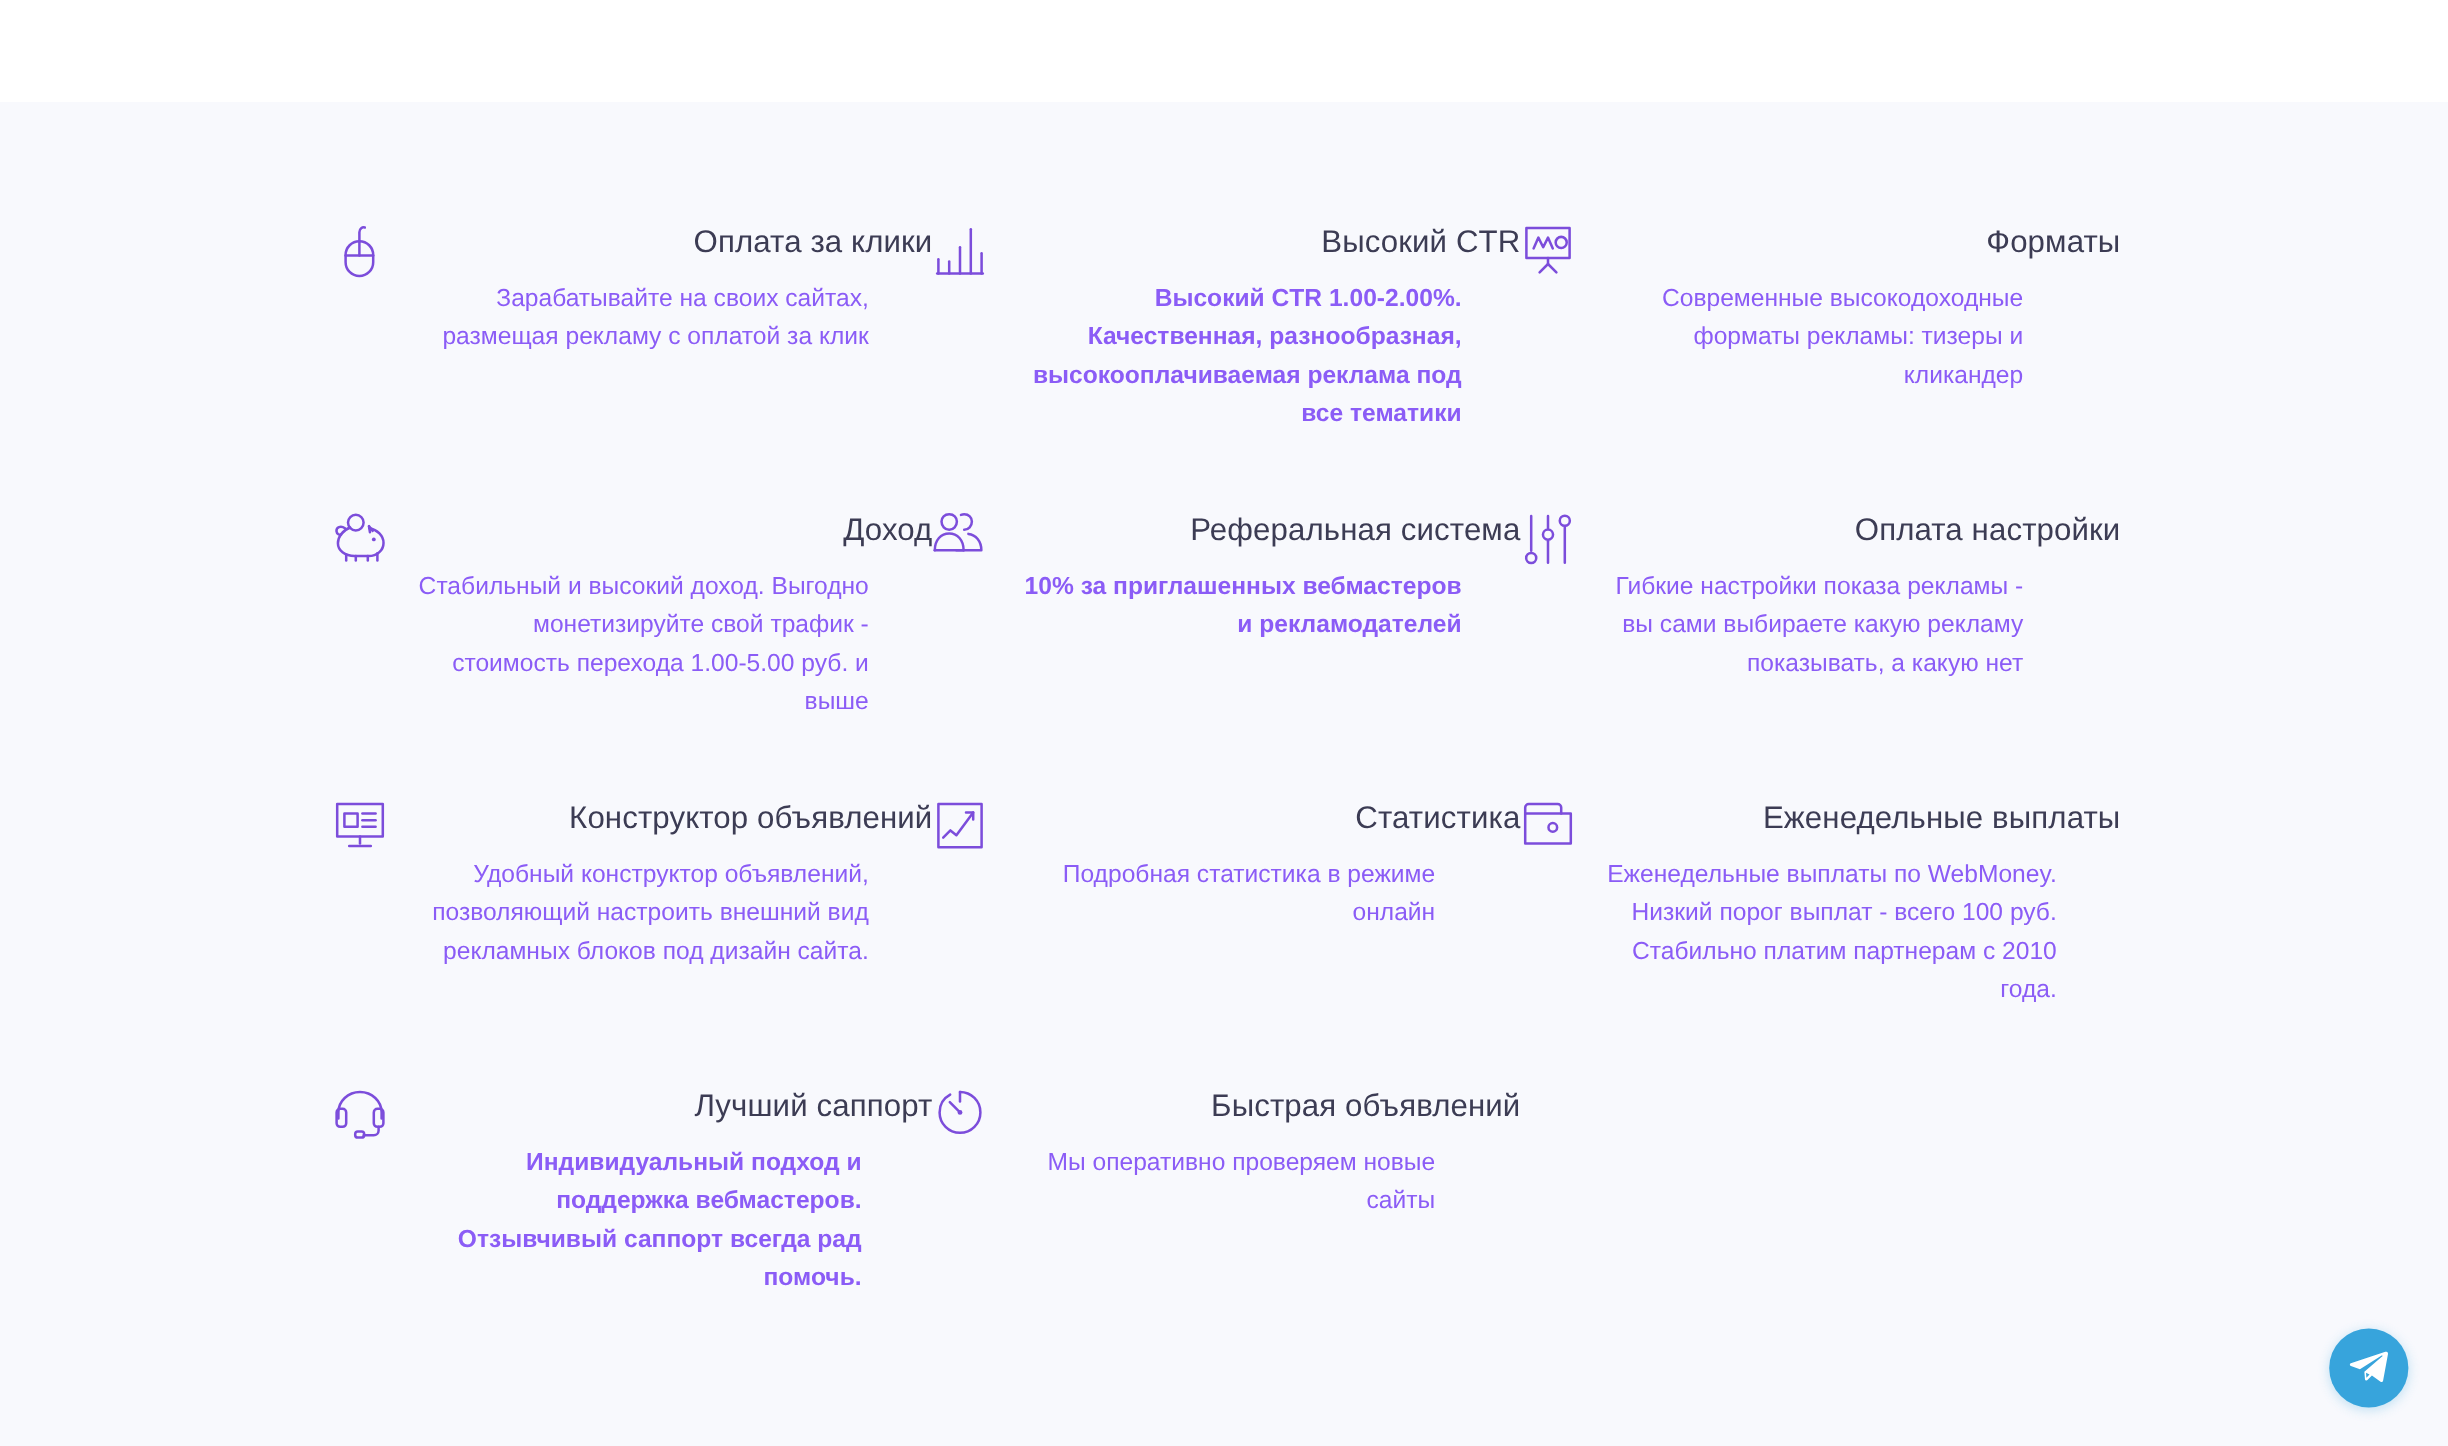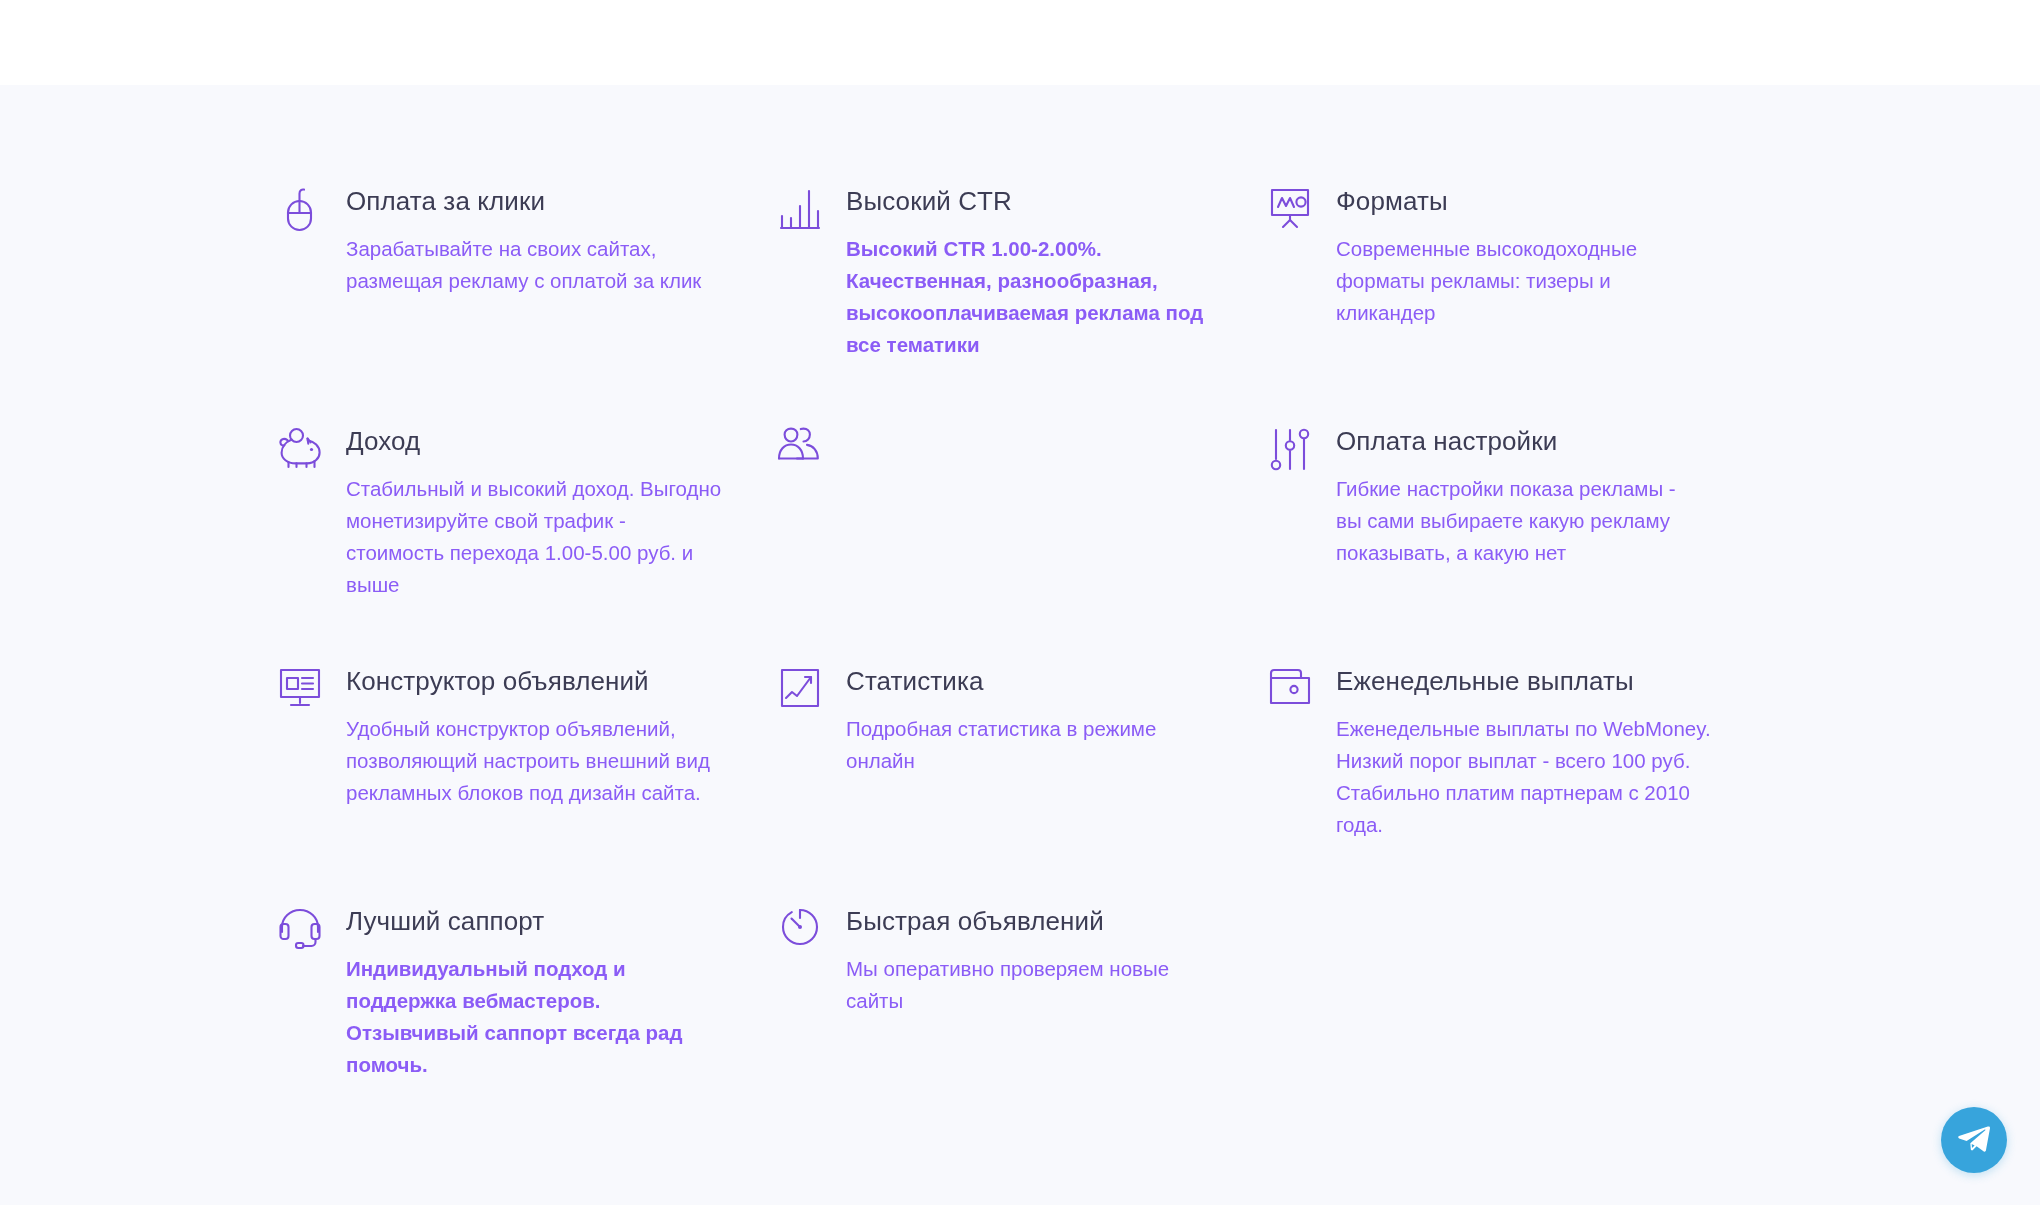--- a/index.html
+++ b/index.html
@@ -11,20 +11,21 @@
     height: 1205px;
     background: #ffffff;
     font-family: "Liberation Sans", sans-serif;
     overflow: hidden;
   }
   .page {
     position: relative;
     width: 2040px;
     height: 1000px;
     background: #ffffff;
+    text-align: right;
   }
   .top-white-strip {
     position: absolute;
     top: 0; left: 0;
     width: 2040px;
     height: 85px;
     background: #ffffff;
   }
   .features-section {
     position: absolute;
@@ -184,20 +185,24 @@
       <div class="feature col-2">
         <div class="feature-icon">
           <svg width="46" height="40" viewBox="0 0 46 40" fill="none" stroke="#7c4ddb" stroke-width="2.1" stroke-linecap="round" stroke-linejoin="round">
             <path d="M14 14.5 C17.6 14.5 20.4 11.4 20.4 7.6 C20.4 4 17.8 1.6 14 1.6 C10.2 1.6 7.6 4 7.6 7.6 C7.6 11.4 10.4 14.5 14 14.5 Z"></path>
             <path d="M2 31.5 C2 23 7.2 17.5 14 17.5 C20.8 17.5 26 23 26 31.5"></path>
             <path d="M2 31.5 L26 31.5"></path>
             <path d="M26.5 14.5 C30.1 14.5 32.9 11.4 32.9 7.6 C32.9 4 30.3 1.6 26.5 1.6 C25.5 1.6 24.6 1.8 23.8 2.1"></path>
             <path d="M30 17.9 C36.2 18.6 40.8 23.9 40.8 31.5 L20 31.5"></path>
           </svg>
         </div>
+        <div class="feature-body">
+          <h3 class="feature-title">Реферальная система</h3>
+          <p class="feature-desc">10% за приглашенных вебмастеров и рекламодателей</p>
+        </div>
       </div>
 
       <div class="feature col-3">
         <div class="feature-icon">
           <svg width="40" height="44" viewBox="0 0 40 44" fill="none" stroke="#7c4ddb" stroke-width="2.1" stroke-linecap="round" stroke-linejoin="round">
             <line x1="6" y1="3" x2="6" y2="32"></line>
             <circle cx="6" cy="38" r="4.2"></circle>
             <line x1="20" y1="3" x2="20" y2="13"></line>
             <circle cx="20" cy="18.5" r="4.2"></circle>
             <line x1="20" y1="24" x2="20" y2="42"></line>

